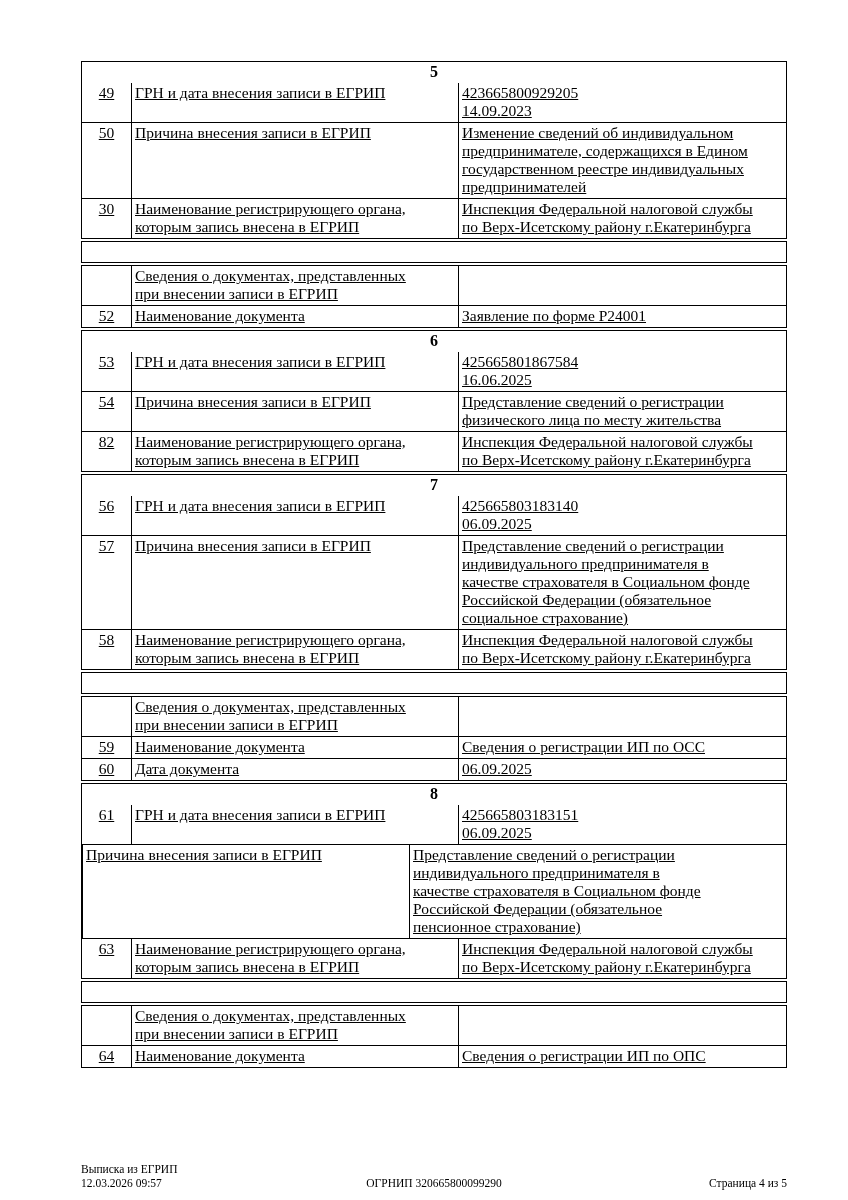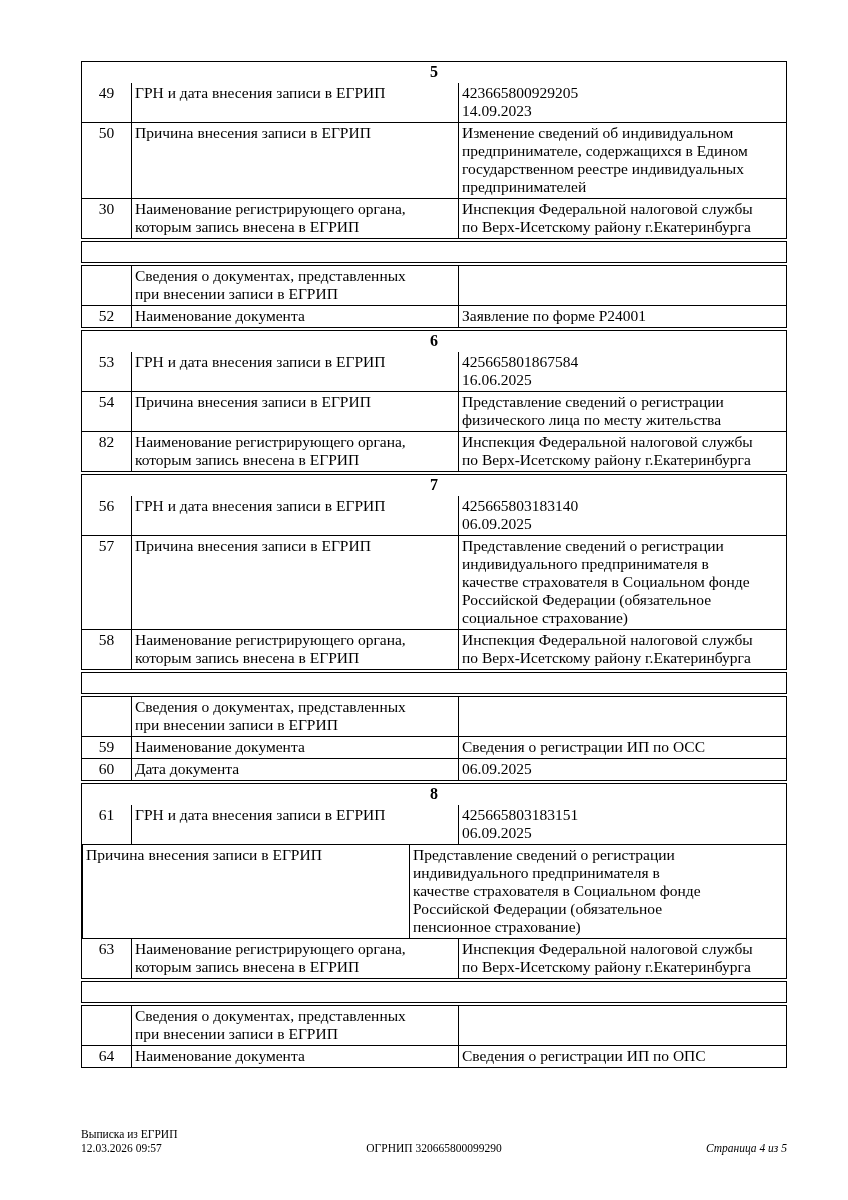--- a/index.html
+++ b/index.html
@@ -26,44 +26,44 @@
     margin-bottom: 2px;
     background: #ffffff;
   }
   .block.spacer { height: 22px; }
   .sec-header {
     text-align: center;
     font-weight: bold;
     font-size: 16px;
     padding: 1px 0 2px 0;
   }
-  .row { display: flex; align-items: stretch; }
+  .row { display: flex; align-items: stretch; text-decoration: underline; }
   .row + .row { border-top: 1.5px solid #000000; }
   .cell {
     box-sizing: border-box;
     padding: 1px 4px 2px 3px;
     white-space: pre-line;
     overflow: hidden;
   }
   .cell.num  { width: 49px; flex: 0 0 auto; text-align: center; padding-left: 0; padding-right: 0; }
   .cell.label{ width: 327px; flex: 0 0 auto; border-left: 1.5px solid #000000; }
   .cell.value{ flex: 1 1 auto; border-left: 1.5px solid #000000; }
   .footer {
     position: absolute;
     left: 81px;
-    top: 1127px;
+    top: 1162px;
     width: 706px;
     font-size: 11.5px;
     line-height: 14px;
     display: grid;
     grid-template-columns: 1fr auto 1fr;
     align-items: end;
   }
   .footer .f-center { text-align: center; }
-  .footer .f-right  { text-align: right; font-style: italic; }
+  .footer .f-right  { text-align: right; }
 </style>
 </head>
 <body>
 
 <div class="page">
   <div class="table-area">
       <div class="block">
         <div class="sec-header">5</div>
         <div class="row">
           <div class="cell num">49</div>

